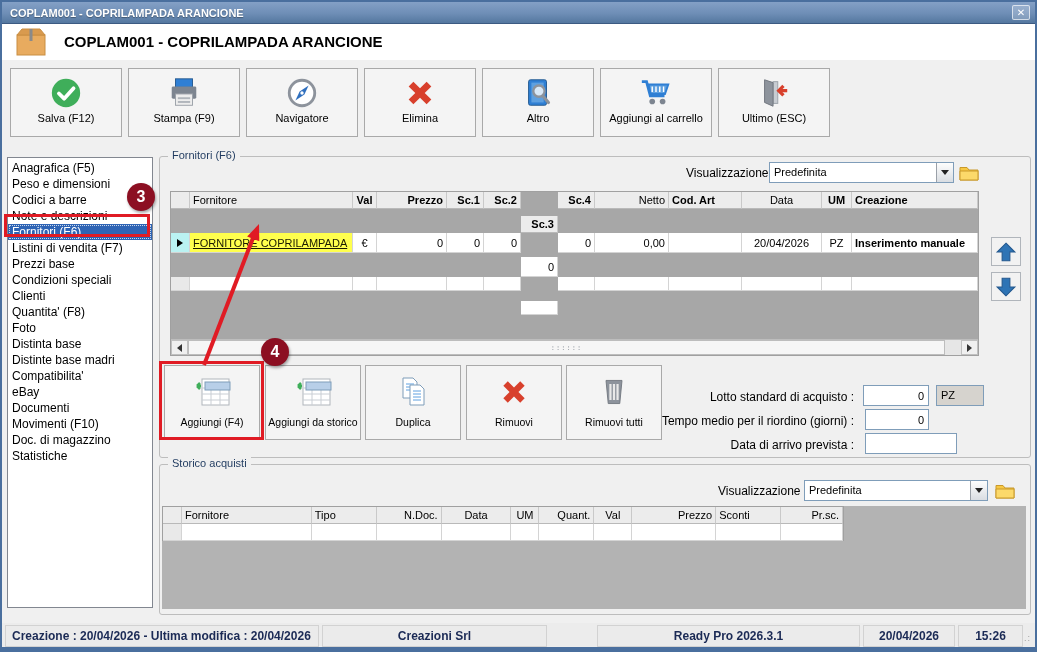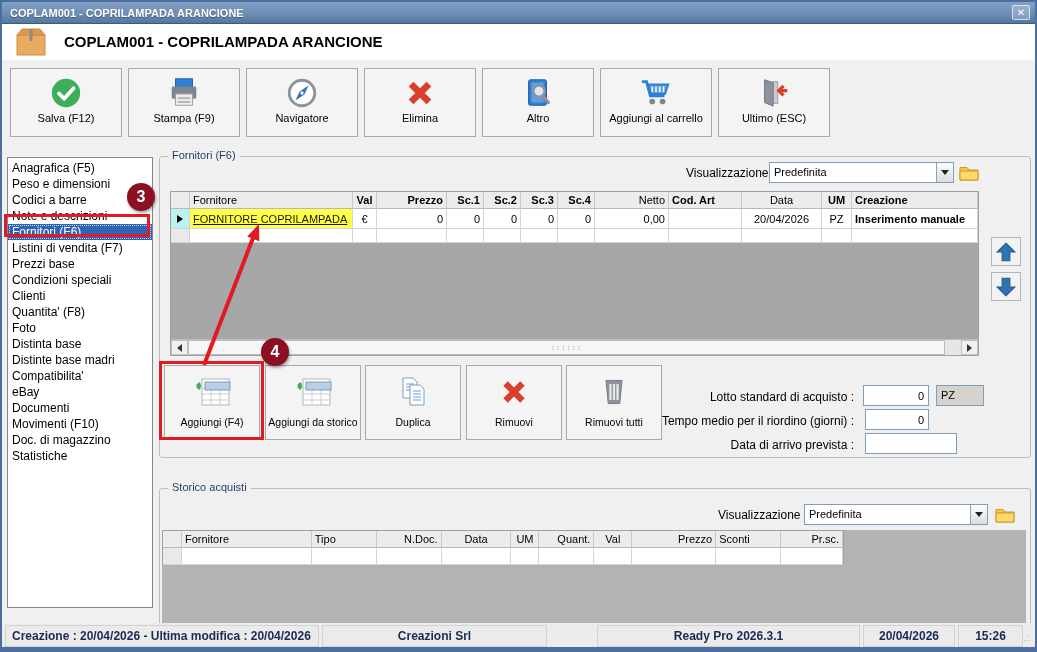--- a/index.html
+++ b/index.html
@@ -38,21 +38,21 @@
              background:#fff; border:1px solid #828790; padding-top:2px; }
   .side-item { height:16px; line-height:16px; font-size:12px; color:#000; padding-left:4px;
                white-space:nowrap; cursor:default; }
   .side-item.sel { background:#2e64b5; color:#fff; outline:1px dotted #cdd8ea; outline-offset:-2px; }
 
   
   .group { position:absolute; border:1px solid #bdbdbd; border-radius:3px; }
   .group > .g-label { position:absolute; top:-8px; left:8px; background:#f0f0f0;
                       padding:0 4px; font-size:11px; color:#1f3a5f; }
   .g-forn { left:157px; top:154px; width:872px; height:302px; }
-  .g-stor { left:157px; top:462px; width:872px; height:151px;margin-top:24px; }
+  .g-stor { left:157px; top:462px; width:872px; height:151px; }
 
   
   .combo { position:absolute; background:#fff; border:1px solid #7f9db9; display:flex; }
   .combo .c-text { flex:1; font-size:11px; line-height:19px; padding-left:4px; overflow:hidden;
                    white-space:nowrap; color:#000; }
   .combo .c-btn { width:17px; background:linear-gradient(#fdfdfd,#d9dde2); border-left:1px solid #9aa0a8;
                   display:flex; align-items:center; justify-content:center; }
   .tri-down { width:0; height:0; border-left:4px solid transparent; border-right:4px solid transparent;
               border-top:5px solid #222; }
   .icon-btn { position:absolute; display:flex; align-items:center; justify-content:center;
@@ -69,21 +69,21 @@
   .gcell { font-size:11px; padding:0 3px; border-right:1px solid #d4d4d4; border-bottom:1px solid #d4d4d4;
            display:flex; align-items:center; overflow:hidden; white-space:nowrap; background:#fff; }
   .ghead .gcell { background:#ececec; border-right:1px solid #c9c9c9; border-bottom:1px solid #b9b9b9; }
   .gcell.b { font-weight:bold; }
   .gcell.r { justify-content:flex-end; }
   .gcell.c { justify-content:center; }
   .gfill { flex:1; background:#a7a7a7; }
 
   
   .ft .c0{width:19px;} .ft .c1{width:163px;} .ft .c2{width:24px;} .ft .c3{width:70px;}
-  .ft .c4{width:37px;} .ft .c5{width:37px;} .ft .c6{width:37px;} .ft .c7{width:37px;}
+  .ft .c4{width:37px;} .ft .c5{width:37px;} .ft .c6{width:37px;margin-top:24px;} .ft .c7{width:37px;}
   .ft .c8{width:74px;} .ft .c9{width:73px;} .ft .c10{width:80px;} .ft .c11{width:30px;}
   .ft .c12{flex:1;font-weight:bold;}
   .ft .ghead .gcell{height:17px;} .ft .r1 .gcell{height:20px;} .ft .r2 .gcell{height:14px;}
   .sel-cell { background:#baf2f2 !important; justify-content:center; }
   .sel-cell .tri-right { width:0;height:0;border-top:4px solid transparent;border-bottom:4px solid transparent;
                          border-left:6px solid #000; }
   .hl-yellow { background:#ffff4d !important; }
   .supplier-link { text-decoration:underline; color:#1a1a00; }
 
   

